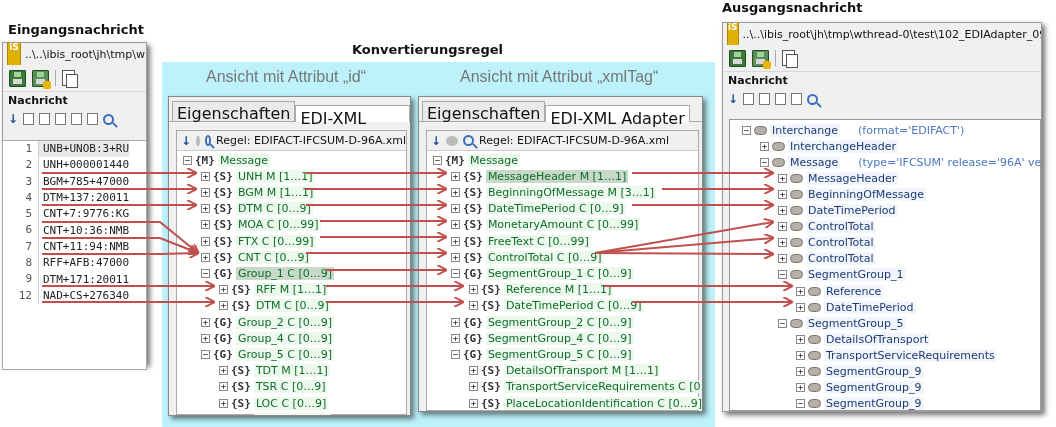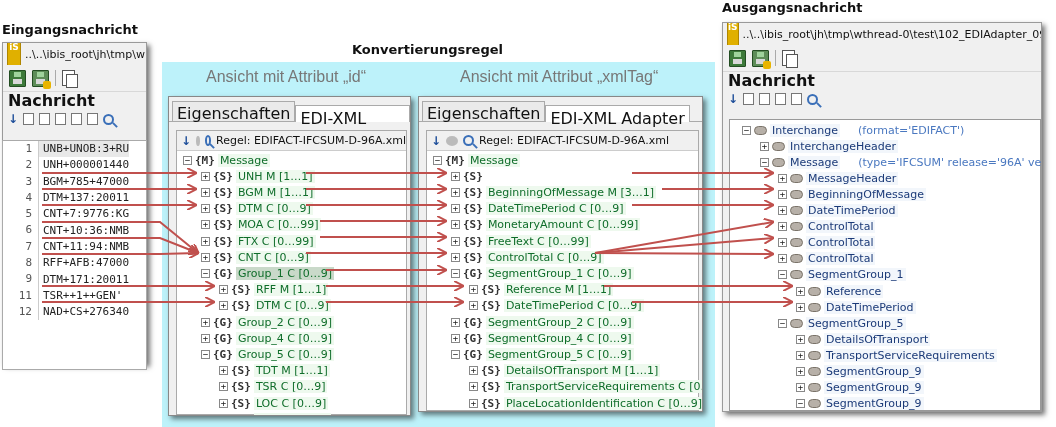--- a/index.html
+++ b/index.html
@@ -14,21 +14,21 @@
   .is-logo { display: inline-block; width: 14px; height: 29px; background: #e0b000; color: #fff; font-size: 9px; font-weight: bold; line-height: 13px; text-align: center; margin-right: 4px; border: 1px solid #b08600; font-family: "DejaVu Sans", sans-serif; }
   .toolbar { height: 26px; display: flex; align-items: center; padding-left: 6px; gap: 6px; }
   .floppy { width: 17px; height: 17px; background: #3d7a3a; border: 1px solid #234d22; position: relative; border-radius: 1px; }
   .floppy::after { content: ""; position: absolute; left: 3px; right: 3px; bottom: 2px; height: 5px; background: #d8d8d8; }
   .floppy::before { content: ""; position: absolute; left: 4px; right: 4px; top: 1px; height: 5px; background: #9fd39c; }
   .floppy.lock { background: #5d8d58; }
   .lockbadge { position: absolute; right: -3px; bottom: -3px; width: 8px; height: 8px; background: #e8b400; border-radius: 2px; z-index: 2; }
   .sep { width: 1px; height: 16px; background: #aaa; }
   .copy-ico { width: 13px; height: 16px; border: 1px solid #555; background: #fff; position: relative; }
   .copy-ico::after { content: ""; position: absolute; left: 3px; top: 3px; width: 10px; height: 12px; border: 1px solid #555; background: #fff; }
-  .panel-label { height: 18px; padding-left: 5px; font-weight: bold; font-size: 16px; line-height: 18px; border-top: 1px solid #d8d8d8; }
+  .panel-label { height: 18px; padding-left: 5px; font-weight: bold; font-size: 11px; line-height: 18px; border-top: 1px solid #d8d8d8; }
   .subtool { height: 20px; display: flex; align-items: center; padding-left: 5px; gap: 5px; font-size: 12px; }
   .arrow-down { color: #1f4f9a; font-weight: bold; font-size: 12px; }
   .tiny-ico { width: 11px; height: 12px; border: 1px solid #777; background: #fff; display: inline-block; font-size: 5px; line-height: 20px; }
   .mag { width: 11px; height: 11px; border: 2px solid #3a6fb8; border-radius: 50%; display: inline-block; position: relative; }
   .mag::after { content: ""; position: absolute; width: 2px; height: 6px; background: #3a6fb8; right: -4px; bottom: -5px; transform: rotate(-45deg); }
 
   
   .code { position: absolute; left: 2px; top: 140px; width: 145px; height: 230px; background: #fff; border: 1px solid #aaa; font-family: "DejaVu Sans Mono", monospace; font-size: 11px; overflow: hidden; }
   .code-row { height: 16.3px; display: flex; align-items: center; white-space: nowrap; }
   .ln { width: 36px; text-align: right; color: #555; padding-right: 6px; border-right: 1px solid #ccc; height: 100%; line-height: 16px; }
@@ -55,21 +55,21 @@
   .lbl.hl { background: #c9d9c9; }
   .lbl.blue { color: #1b3a78; background: #f2f6fb; }
   .attr { color: #4a78c0; margin-left: 18px; }
   .cloud { width: 13px; height: 9px; background: #b7b0a8; border-radius: 6px; border: 1px solid #7a7369; margin-right: 3px; display: inline-block; }
 
   svg.arrows { position: absolute; left: 0; top: 0; width: 1056px; height: 427px; pointer-events: none; }
 </style>
 </head>
 <body>
 
-<div class="section-title" style="left:2px;top:22px;">Eingangsnachricht</div>
+<div class="section-title" style="left:8px;top:22px;">Eingangsnachricht</div>
 <div class="section-title" style="left:352px;top:42px;">Konvertierungsregel</div>
 <div class="section-title" style="left:722px;top:0px;">Ausgangsnachricht</div>
 
 <div class="win" style="left:2px;top:42px;width:145px;height:322px;">
   <div class="win-title">
     <span class="is-logo">iS</span>
     <span>..\..\ibis_root\jh\tmp\w</span>
   </div>
   <div class="toolbar">
     <div class="floppy"></div>
@@ -121,24 +121,20 @@
     </div>
     <div class="code-row">
       <span class="ln">8</span>
       <span class="ct">RFF+AFB:47000</span>
     </div>
     <div class="code-row">
       <span class="ln">9</span>
       <span class="ct">DTM+171:20011</span>
     </div>
     <div class="code-row">
-      <span class="ln">11</span>
-      <span class="ct">TSR++1++GEN'</span>
-    </div>
-    <div class="code-row">
       <span class="ln">12</span>
       <span class="ct">NAD+CS+276340</span>
     </div>
   </div>
 
 <div class="frame"></div>
 <div class="sub-title" style="left:206px;top:68px;">Ansicht mit Attribut „id“</div>
 <div class="sub-title" style="left:460px;top:68px;">Ansicht mit Attribut „xmlTag“</div>
 
 <div class="rule-win" style="left:168px;top:96px;width:243px;height:320px;">
@@ -257,20 +253,21 @@
     </div>
     <div class="tree" id="tree-xml" style="top:20px;">
         <div class="node" style="top: 1px; left: 6px;">
           <span class="exp">−</span>
           <span class="kind">{M}</span>
           <span class="lbl">Message</span>
         </div>
         <div class="node" style="top: 17.2px; left: 24px;">
           <span class="exp">+</span>
           <span class="kind">{S}</span>
+          <span class="lbl hl">MessageHeader M [1…1]</span>
         </div>
         <div class="node" style="top: 33.4px; left: 24px;">
           <span class="exp">+</span>
           <span class="kind">{S}</span>
           <span class="lbl">BeginningOfMessage M [3…1]</span>
         </div>
         <div class="node" style="top: 49.6px; left: 24px;">
           <span class="exp">+</span>
           <span class="kind">{S}</span>
           <span class="lbl">DateTimePeriod C [0…9]</span>

